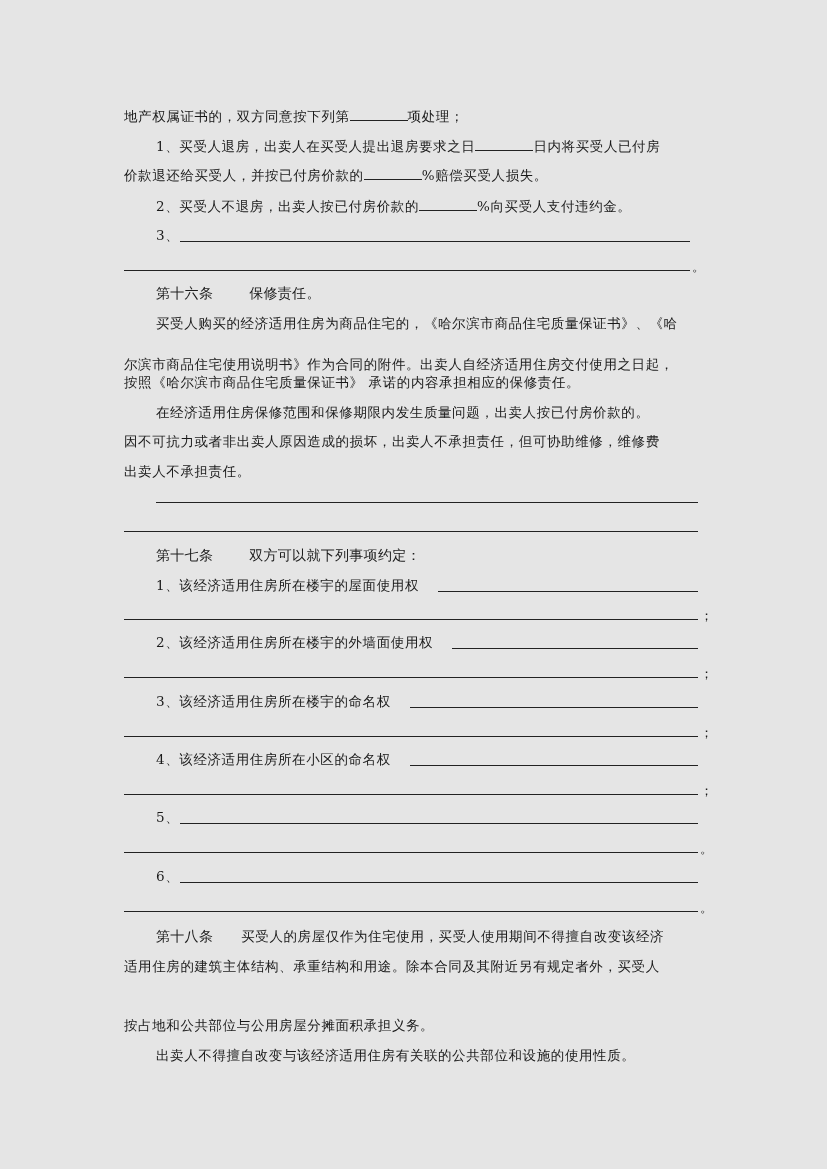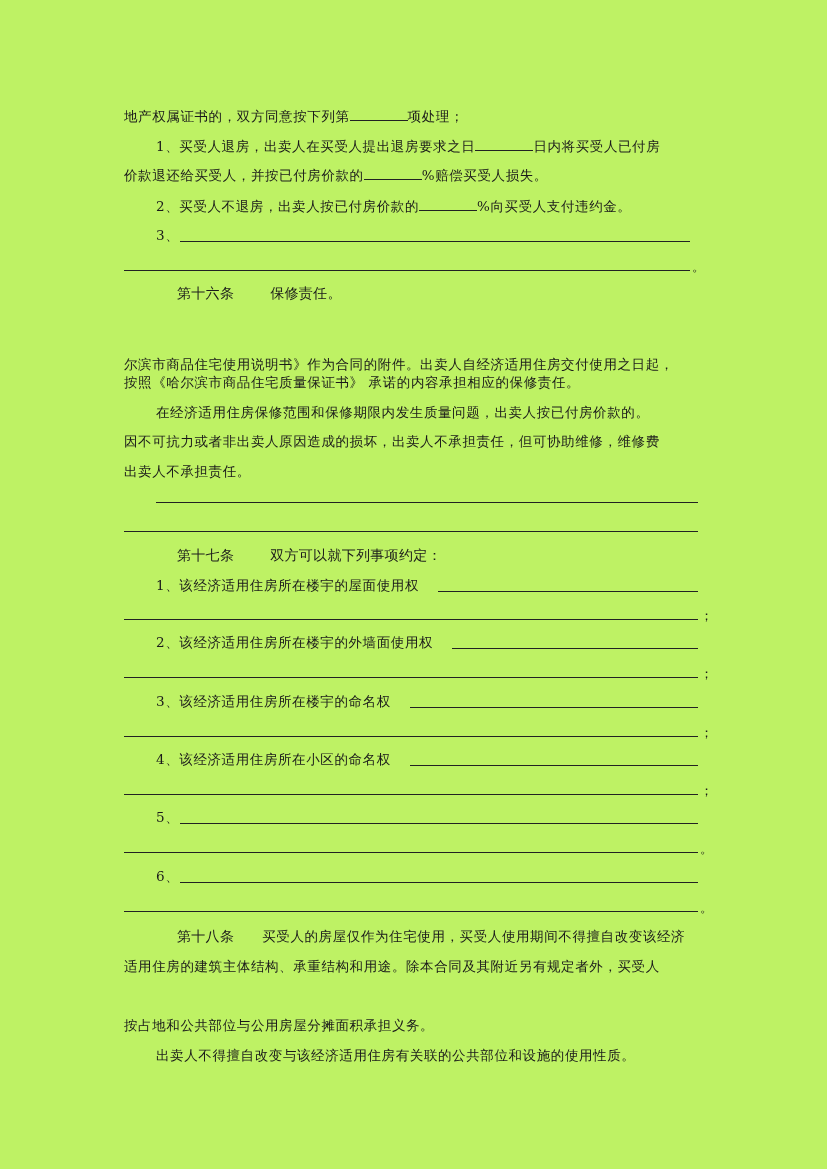--- a/index.html
+++ b/index.html
@@ -1,21 +1,21 @@
 <!DOCTYPE html>
 <html><head>
 <meta charset="utf-8">
 <style>
   html, body { margin: 0; padding: 0; background: #ffffff; }
   body { width: 827px; height: 1169px; position: relative; overflow: hidden;
          font-family: "DejaVu Serif", "Liberation Serif", serif; color: #1a1a1a; }
-  .page { position: absolute; left: 0; top: 0; width: 827px; height: 1169px; background: #bef264; }
+  .page { position: absolute; left: 0; top: 0; width: 827px; height: 1169px; background: #e5e5e5; }
   .ln { position: absolute; left: 124px; font-size: 13.5px; line-height: 18px; white-space: nowrap; letter-spacing: 0.6px; }
   .ind { left: 156px; }
-  .head { font-family: "DejaVu Sans", "Liberation Sans", sans-serif; font-size: 14px; letter-spacing: 0.3px; margin-left: 21px; }
+  .head { font-family: "DejaVu Sans", "Liberation Sans", sans-serif; font-size: 14px; letter-spacing: 0.3px; }
   .head .gap { display: inline-block; width: 36px; }
   .blank { display: inline-block; border-bottom: 1px solid #222; height: 14px; vertical-align: baseline; }
   .rule { position: absolute; border-bottom: 1px solid #222; height: 0; }
   .punct { position: absolute; font-size: 13px; }
 </style>
 </head>
 <body>
 
 <div class="page">
 
@@ -33,20 +33,21 @@
     <span>2、买受人不退房，出卖人按已付房价款的</span><span class="blank" style="width:58px"></span><span>%向买受人支付违约金。</span>
   </div>
   <div class="ln ind" style="top:226px">3、</div>
   <div class="rule" style="left:180px; width:510px; top:241px"></div>
   <div class="rule" style="left:124px; width:566px; top:270px"></div>
   <div class="punct" style="left:692px; top:258px">。</div>
 
   <div class="ln ind head" style="top:284px">
     <span>第十六条</span><span class="gap"></span><span>保修责任。</span>
   </div>
+  <div class="ln ind" style="top:314px">买受人购买的经济适用住房为商品住宅的，《哈尔滨市商品住宅质量保证书》、《哈</div>
   <div class="ln" style="top:355px">尔滨市商品住宅使用说明书》作为合同的附件。出卖人自经济适用住房交付使用之日起，</div>
   <div class="ln" style="top:373px">按照《哈尔滨市商品住宅质量保证书》 承诺的内容承担相应的保修责任。</div>
   <div class="ln ind" style="top:403px">在经济适用住房保修范围和保修期限内发生质量问题，出卖人按已付房价款的。</div>
   <div class="ln" style="top:432px">因不可抗力或者非出卖人原因造成的损坏，出卖人不承担责任，但可协助维修，维修费</div>
   <div class="ln" style="top:462px">出卖人不承担责任。</div>
   <div class="rule" style="left:156px; width:542px; top:502px"></div>
   <div class="rule" style="left:124px; width:574px; top:531px"></div>
 
   <div class="ln ind head" style="top:546px">
     <span>第十七条</span><span class="gap"></span><span>双方可以就下列事项约定：</span>

